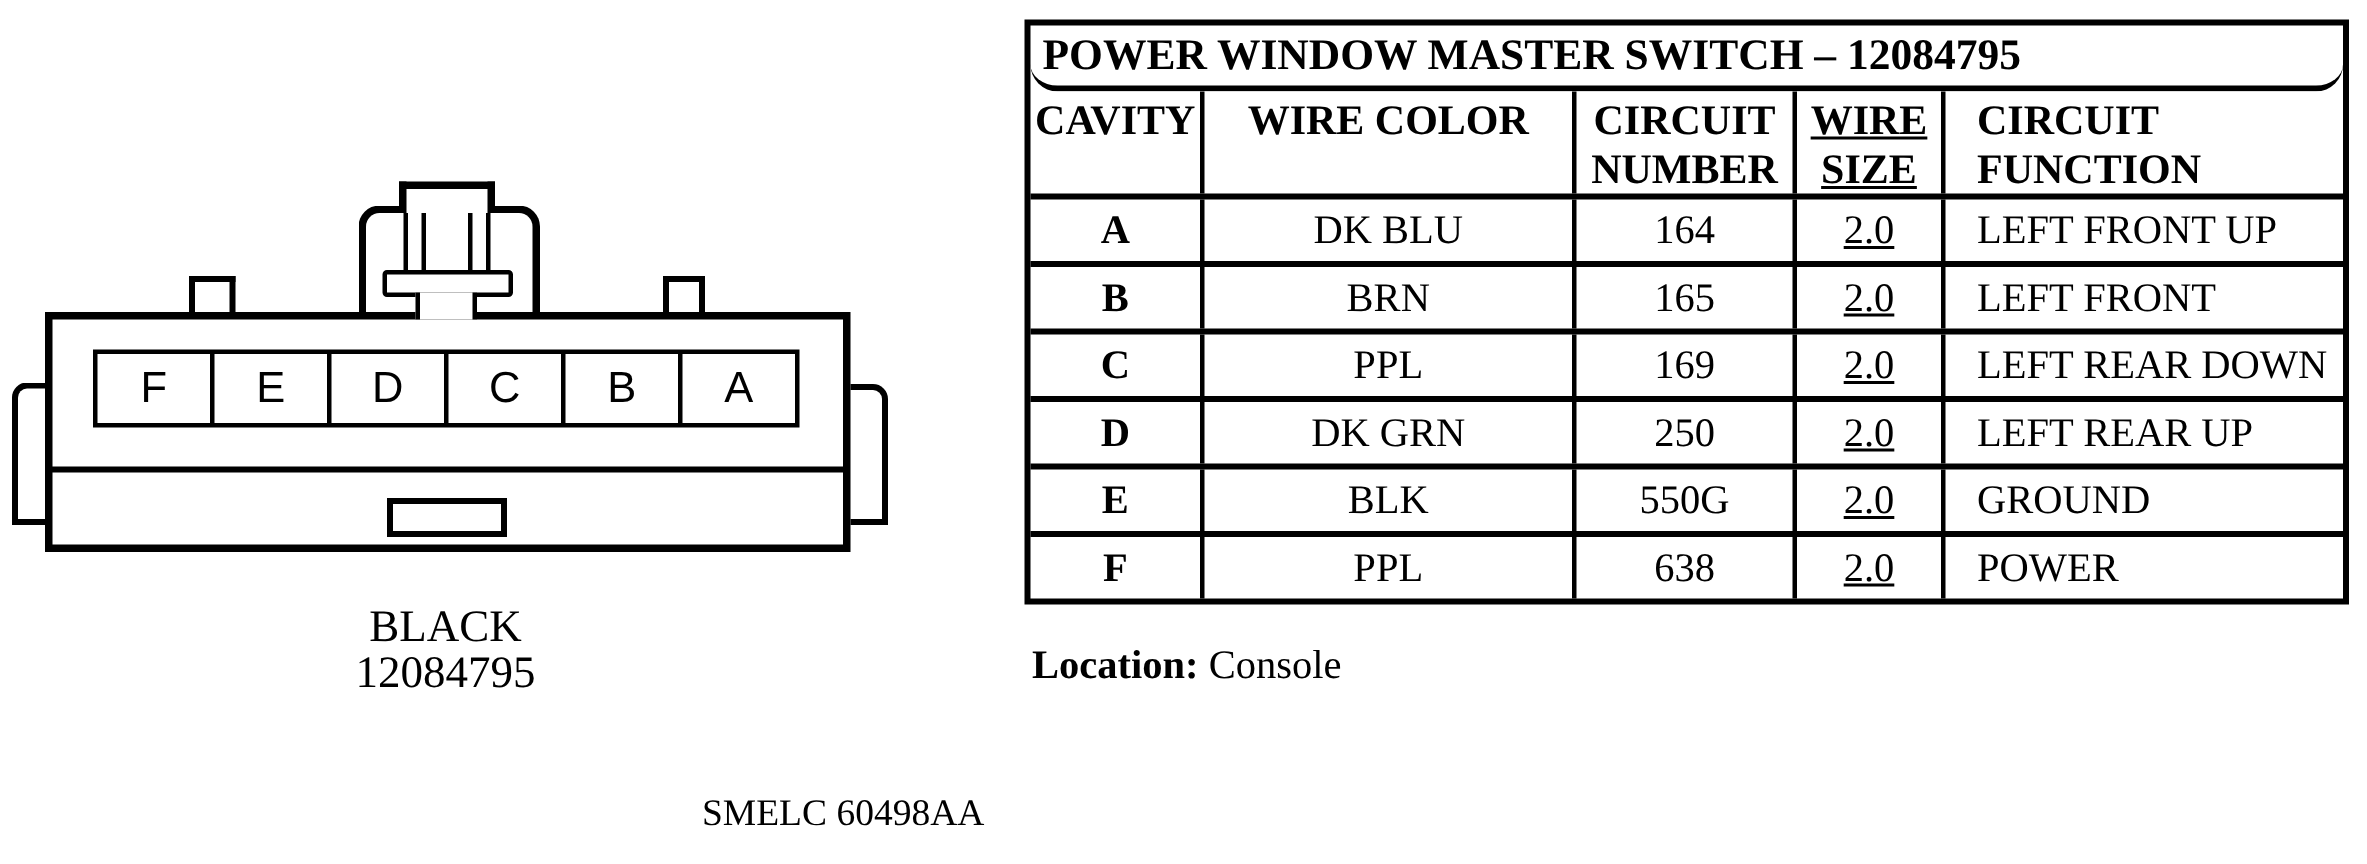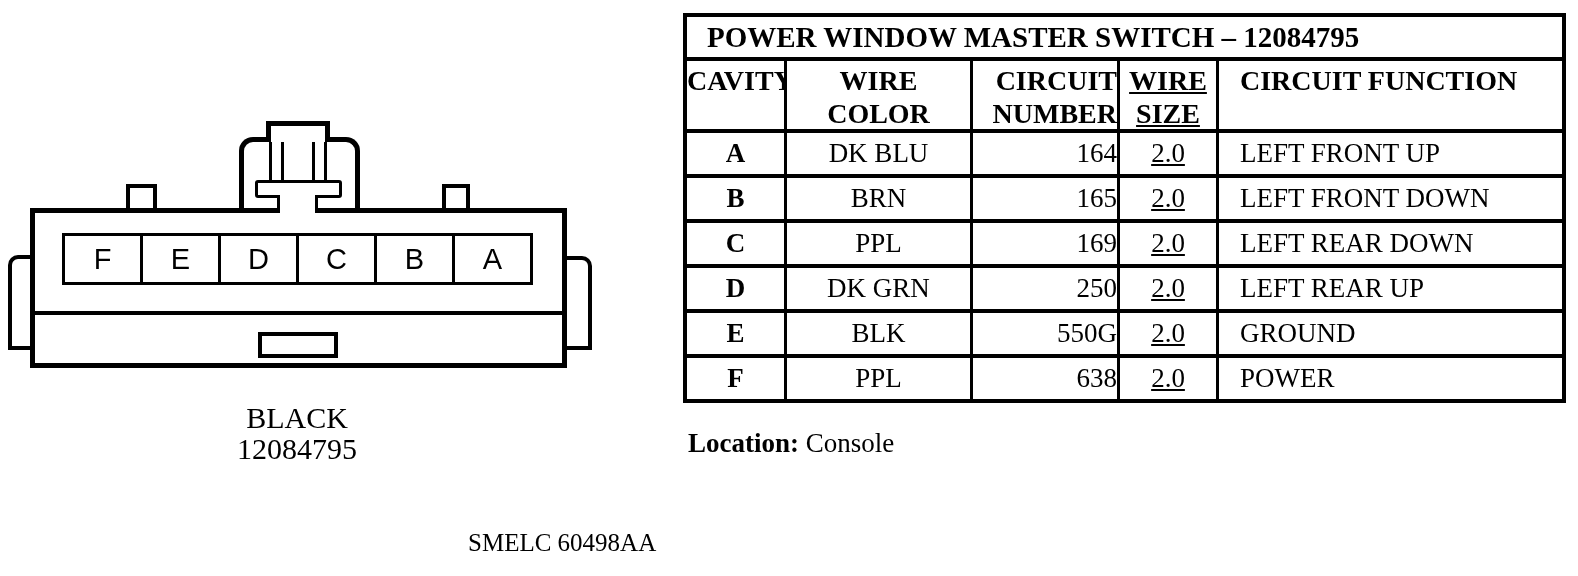--- a/index.html
+++ b/index.html
@@ -27,26 +27,26 @@
   .pin-row{left:62px;top:233px;width:471px;height:52px;border:3px solid #000;display:flex;z-index:2;}
   .pin-cell{flex:1;border-right:3px solid #000;display:flex;align-items:center;justify-content:center;
             font-family:"Liberation Sans",sans-serif;font-size:29px;font-weight:400;}
   .pin-cell:last-child{border-right:none;}
   .conn-divider{left:33px;top:311px;width:531px;height:4px;background:#000;z-index:2;}
   .keyway{left:258px;top:332px;width:80px;height:26px;border:4px solid #000;z-index:2;}
   .conn-label{left:147px;top:402px;width:300px;text-align:center;font-size:30px;line-height:31px;z-index:1;}
 
   
   .ptable{left:683px;top:13px;width:883px;border:4px solid #000;background:#fff;}
-  .ptitle{height:40px;line-height:40px;border-bottom:4px solid #000;font-weight:bold;font-size:29px;padding-left:20px;
-          white-space:nowrap;overflow:hidden;}
+  .ptitle{height:40px;line-height:40px;border-bottom:4px solid #000;font-weight:bold;font-size:29px;padding-left:8px;
+          white-space:nowrap;overflow:hidden;border-radius:18px;}
   .prow{display:flex;border-bottom:4px solid #000;}
   .prow:last-child{border-bottom:none;}
   .pcell{box-sizing:border-box;border-right:3px solid #000;text-align:center;white-space:pre-line;overflow:hidden;}
-  .c1{width:100px;} .c2{width:186px;} .c3{width:147px;text-align:right;} .c4{width:99px;text-decoration:underline;} .c5{flex:1;border-right:none;text-align:left;padding-left:21px;}
+  .c1{width:116px;} .c2{width:248px;} .c3{width:147px;} .c4{width:99px;text-decoration:underline;} .c5{flex:1;border-right:none;text-align:left;padding-left:21px;}
   .phead .pcell{height:68px;font-weight:bold;font-size:28px;line-height:33px;padding-top:3px;}
   .pdata .pcell{height:41px;font-size:27px;line-height:41px;}
   .pdata .c1{font-weight:bold;}
 
   .loc-line{left:688px;top:428px;font-size:27px;}
   .loc-label{font-weight:bold;}
   .doc-code{left:468px;top:529px;font-size:25px;}
 </style>
 </head>
 <body>

